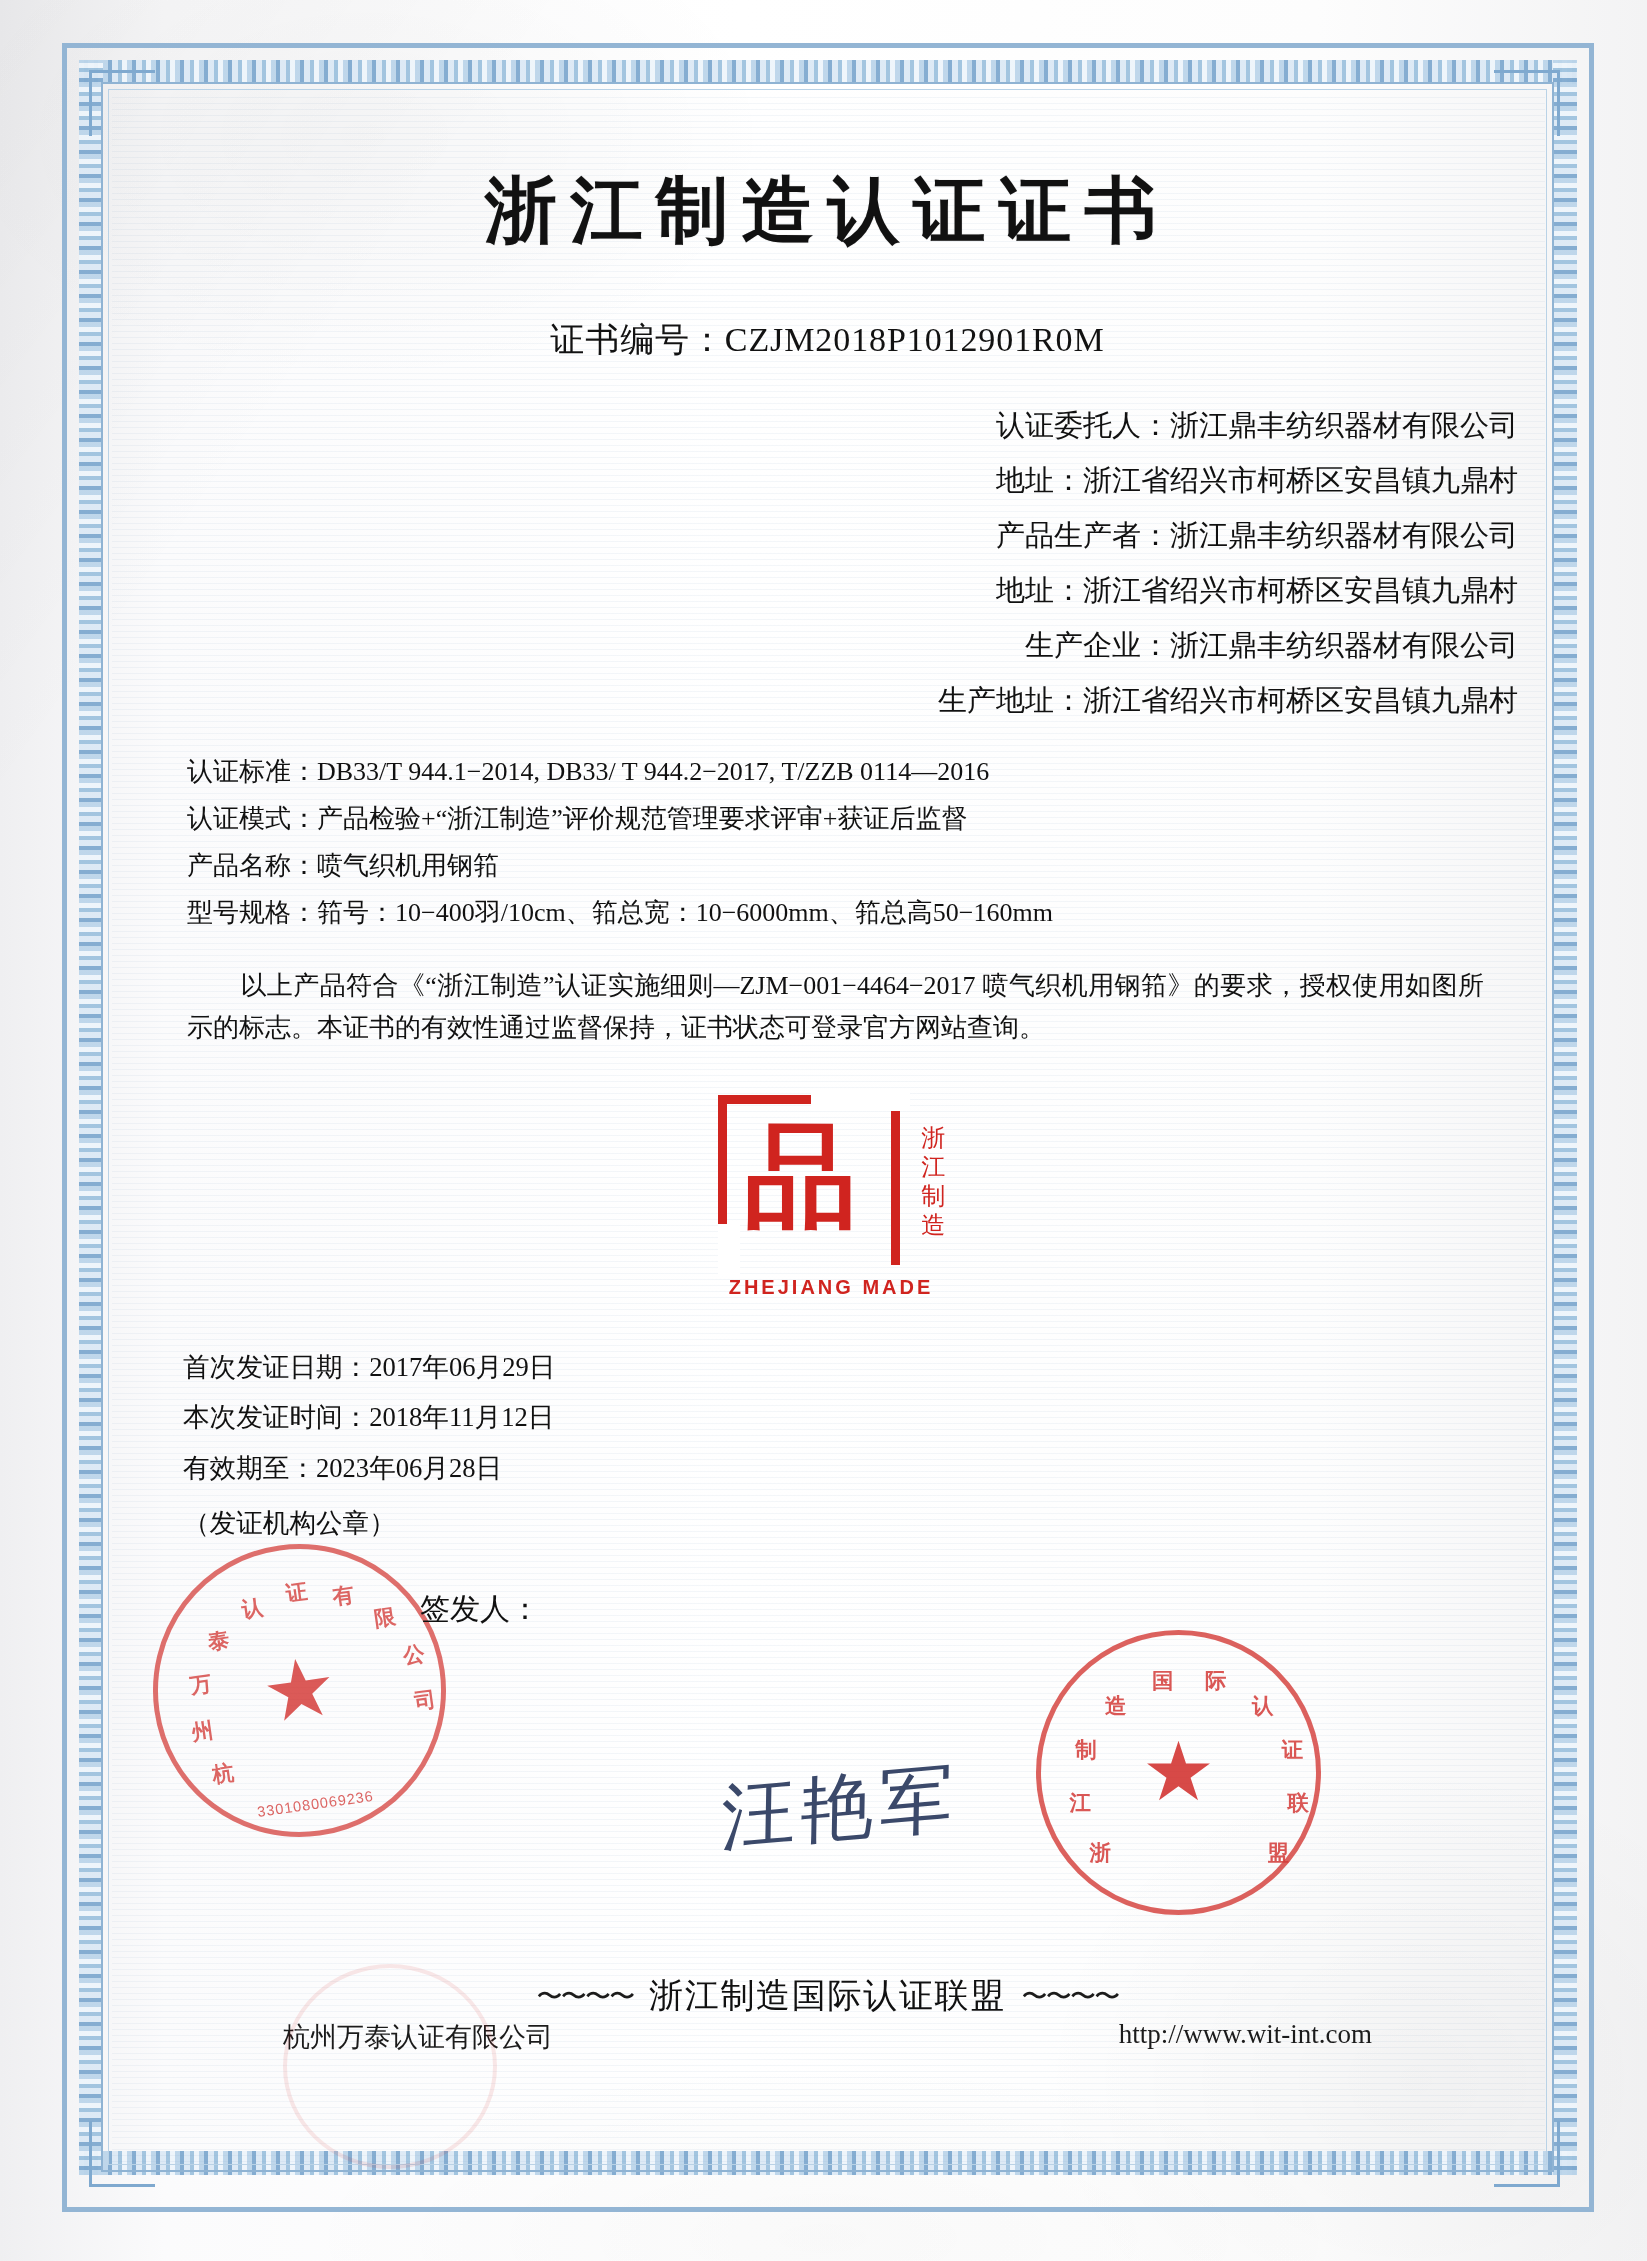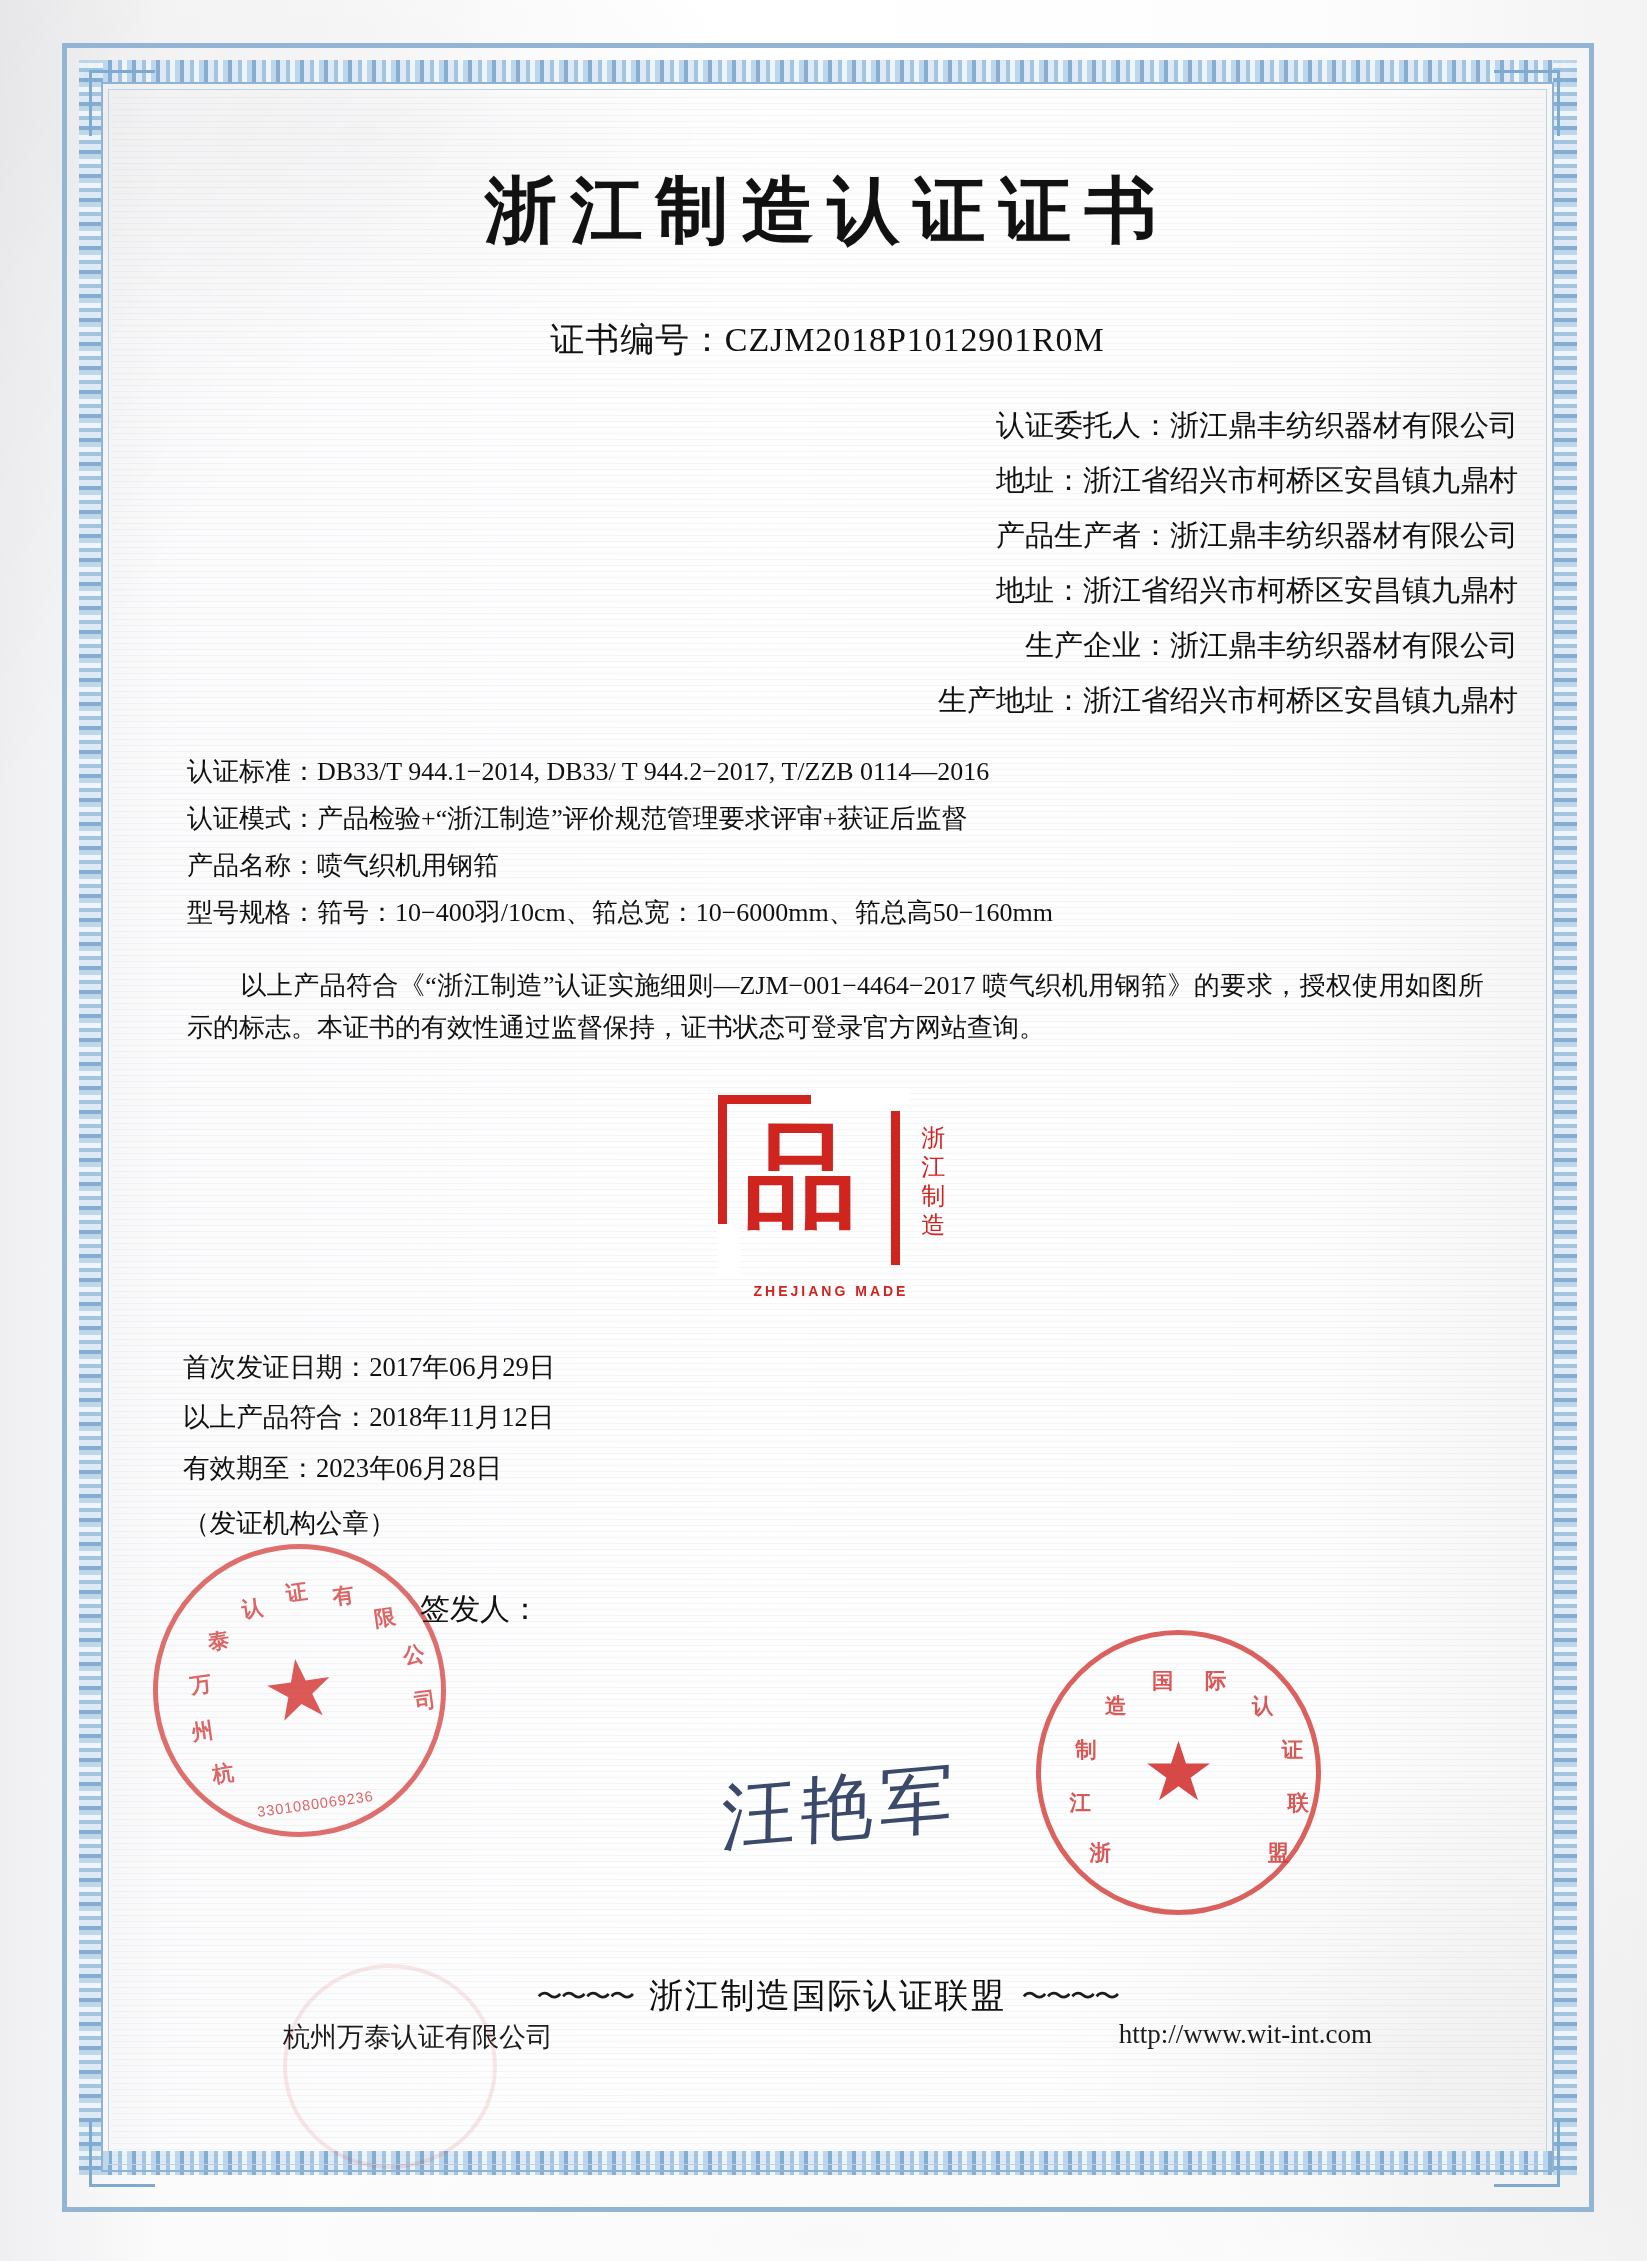--- a/index.html
+++ b/index.html
@@ -221,21 +221,21 @@
     color: #d0241f;
     text-align: center;
     letter-spacing: 0.9px;
   }
   .logo .en {
     position: absolute;
     left: 24px; bottom: 19px;
     width: 216px;
     text-align: center;
     font-family: "Liberation Sans", sans-serif;
-    font-size: 14px;
+    font-size: 20px;
     font-weight: 700;
     letter-spacing: 3px;
     color: #d0241f;
   }
 
   
   .dates {
     margin-top: 36px;
     padding-left: 46px;
     position: relative;
@@ -442,21 +442,21 @@
         </div>
         <div class="en">ZHEJIANG MADE</div>
       </div>
     </div>
 
     <div class="dates">
       <div class="date-line">
         <span>首次发证日期：</span><span>2017年06月29日</span>
       </div>
       <div class="date-line">
-        <span>以上产品符合：</span><span>2018年11月12日</span>
+        <span>本次发证时间：</span><span>2018年11月12日</span>
       </div>
       <div class="date-line">
         <span>有效期至：</span><span>2023年06月28日</span>
       </div>
       <div class="seal-note">（发证机构公章）</div>
     </div>
 
     <div class="signer-row">
       <span>签发人：</span>
     </div>

